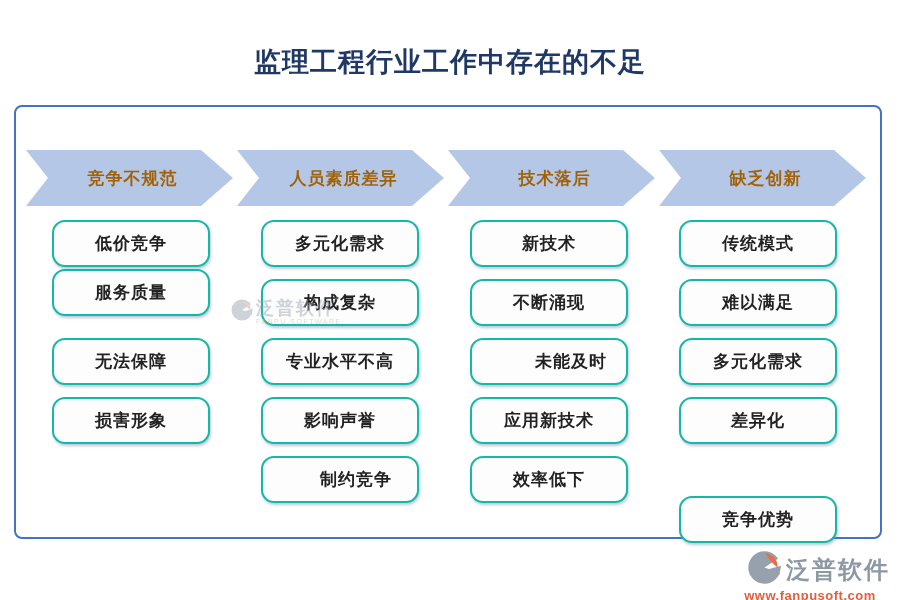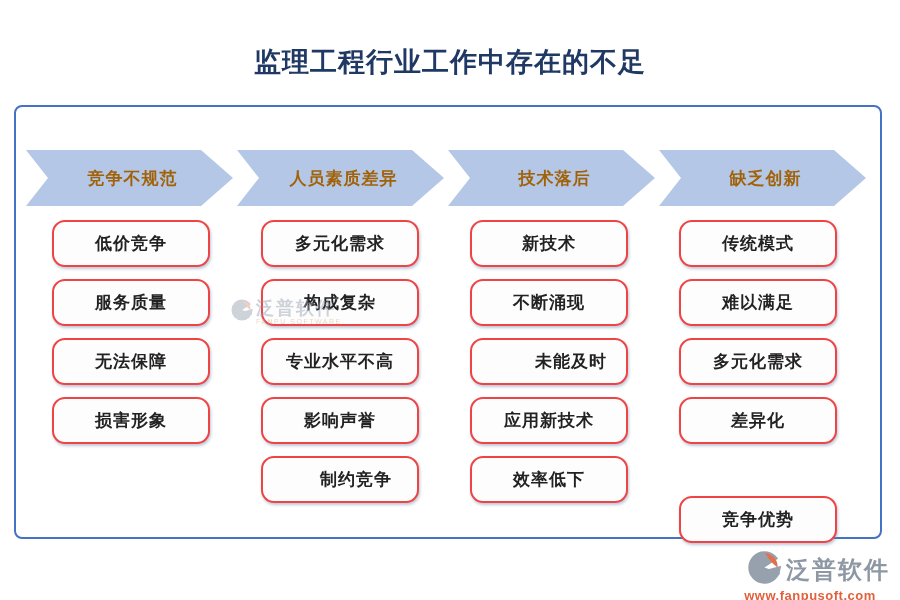--- a/index.html
+++ b/index.html
@@ -22,21 +22,21 @@
   .arrow{position:absolute;height:56px;}
   .arrow svg{position:absolute;left:0;top:0;display:block;}
   .arrow .arrow-label{
     position:absolute;left:0;top:0;width:100%;height:100%;
     display:flex;align-items:center;justify-content:center;
     color:#a16207;font-size:17px;font-weight:bold;letter-spacing:1px;
     padding-left:6px;box-sizing:border-box;
   }
   .item-box{
     position:absolute;width:158px;height:47px;box-sizing:border-box;
-    background:#fdfdfe;border:2px solid #ef4444;border-radius:13px;
+    background:#fdfdfe;border:2px solid #14b8a6;border-radius:13px;
     box-shadow:1px 2px 3px rgba(110,130,170,0.45);
     display:flex;align-items:center;justify-content:center;
     font-size:17px;font-weight:bold;color:#222222;letter-spacing:1px;
   }
   .watermark{
     position:absolute;left:230px;top:298px;z-index:6;
     display:flex;align-items:flex-start;opacity:0.48;
     pointer-events:none;
   }
   .watermark .wm-text{margin-left:2px;}
@@ -68,21 +68,21 @@
   <div class="frame"></div>
 
   <div id="diagram">
       <div class="arrow" style="left: 26px; top: 150px; width: 207px;">
         <svg width="207" height="56" viewBox="0 0 207 56">
           <polygon points="0,0 175,0 207,28 175,56 0,56 22,28" fill="#b4c7e7"></polygon>
         </svg>
         <span class="arrow-label">竞争不规范</span>
       </div>
       <div class="item-box" style="left: 52px; top: 220px;">低价竞争</div>
-      <div class="item-box" style="left: 52px; top: 279px;">服务质量</div>
+      <div class="item-box" style="left: 52px; top: 269px;">服务质量</div>
       <div class="item-box" style="left: 52px; top: 338px;">无法保障</div>
       <div class="item-box" style="left: 52px; top: 397px;">损害形象</div>
       <div class="arrow" style="left: 237px; top: 150px; width: 207px;">
         <svg width="207" height="56" viewBox="0 0 207 56">
           <polygon points="0,0 175,0 207,28 175,56 0,56 22,28" fill="#b4c7e7"></polygon>
         </svg>
         <span class="arrow-label">人员素质差异</span>
       </div>
       <div class="item-box" style="left: 261px; top: 220px;">多元化需求</div>
       <div class="item-box" style="left: 261px; top: 279px;">构成复杂</div>

